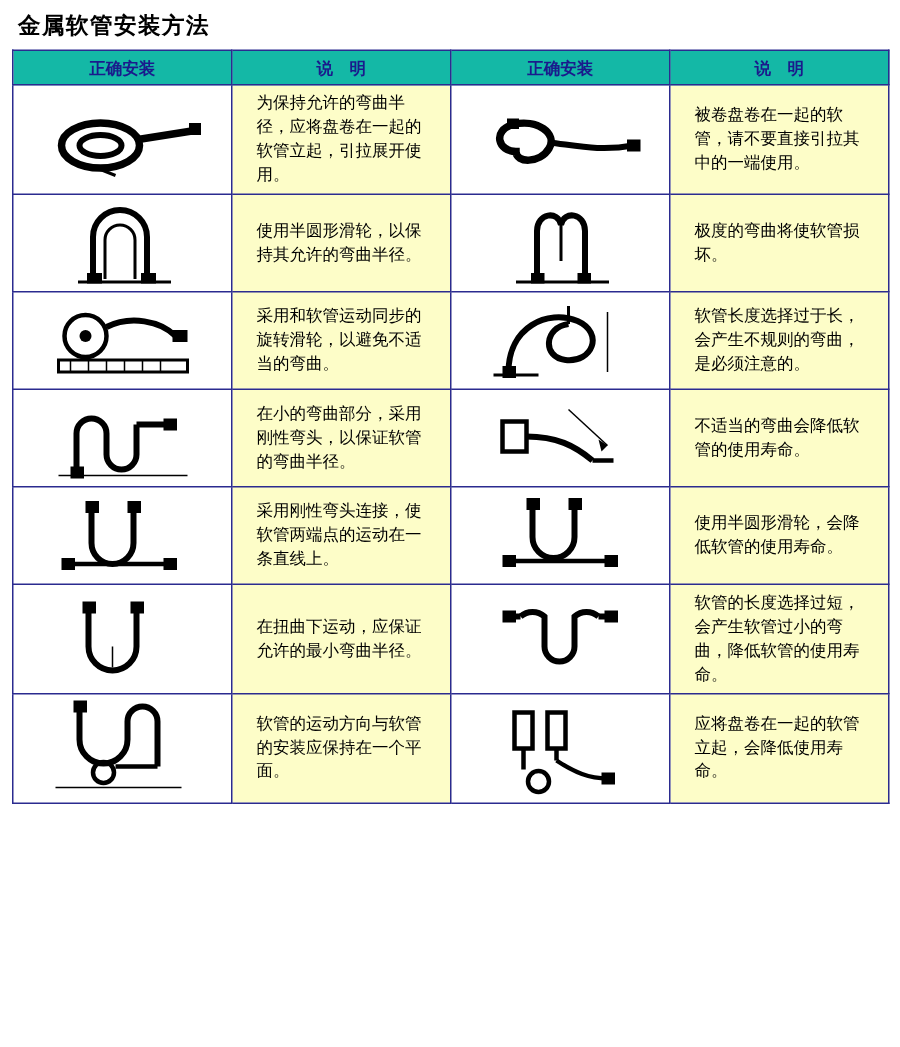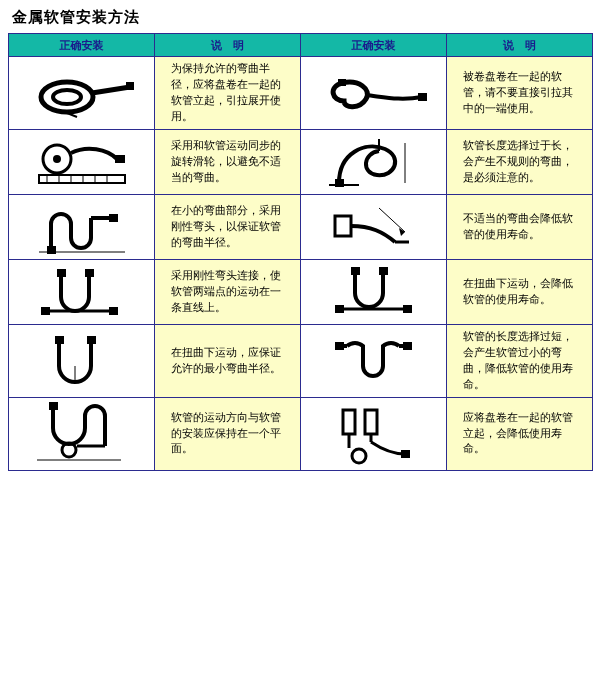--- a/index.html
+++ b/index.html
@@ -55,20 +55,42 @@
           <svg width="120" height="52" viewBox="0 0 120 52">
             <path d="M30 34 C18 34 14 20 28 16 C44 12 58 22 52 32 C46 42 30 42 30 34 Z" fill="none" stroke="#000" stroke-width="5"></path>
             <path d="M52 28 C70 30 86 34 108 30" stroke="#000" stroke-width="4" fill="none"></path>
             <rect x="104" y="26" width="9" height="8" fill="#000"></rect>
             <rect x="24" y="12" width="8" height="7" fill="#000"></rect>
           </svg>
         </td>
         <td class="txt">被卷盘卷在一起的软管，请不要直接引拉其中的一端使用。</td>
       </tr>
 
+      <tr class="row-h">
+        <td class="img">
+          <svg width="120" height="56" viewBox="0 0 120 56">
+            <path d="M40 52 L40 24 A18 18 0 0 1 76 24 L76 52" fill="none" stroke="#000" stroke-width="4"></path>
+            <path d="M48 52 L48 26 A10 10 0 0 1 68 26 L68 52" fill="none" stroke="#000" stroke-width="2"></path>
+            <rect x="36" y="48" width="10" height="7" fill="#000"></rect>
+            <rect x="72" y="48" width="10" height="7" fill="#000"></rect>
+            <line x1="30" y1="54" x2="92" y2="54" stroke="#000" stroke-width="2"></line>
+          </svg>
+        </td>
+        <td class="txt">使用半圆形滑轮，以保持其允许的弯曲半径。</td>
+        <td class="img">
+          <svg width="120" height="56" viewBox="0 0 120 56">
+            <path d="M44 52 L44 20 C44 8 58 6 60 16 C62 6 76 8 76 20 L76 52" fill="none" stroke="#000" stroke-width="4"></path>
+            <line x1="60" y1="16" x2="60" y2="40" stroke="#000" stroke-width="2"></line>
+            <rect x="40" y="48" width="9" height="7" fill="#000"></rect>
+            <rect x="71" y="48" width="9" height="7" fill="#000"></rect>
+            <line x1="30" y1="54" x2="92" y2="54" stroke="#000" stroke-width="2"></line>
+          </svg>
+        </td>
+        <td class="txt">极度的弯曲将使软管损坏。</td>
+      </tr>
 
       <tr class="row-h">
         <td class="img">
           <svg width="130" height="58" viewBox="0 0 130 58">
             <circle cx="40" cy="26" r="14" fill="none" stroke="#000" stroke-width="3"></circle>
             <circle cx="40" cy="26" r="4" fill="#000"></circle>
             <path d="M54 20 C70 12 90 16 100 26" fill="none" stroke="#000" stroke-width="4"></path>
             <rect x="22" y="42" width="86" height="8" fill="none" stroke="#000" stroke-width="2"></rect>
             <line x1="30" y1="42" x2="30" y2="50" stroke="#000" stroke-width="1"></line>
             <line x1="42" y1="42" x2="42" y2="50" stroke="#000" stroke-width="1"></line>
@@ -131,21 +153,21 @@
         <td class="img">
           <svg width="130" height="58" viewBox="0 0 130 58">
             <path d="M46 8 L46 30 A14 14 0 0 0 74 30 L74 8" fill="none" stroke="#000" stroke-width="4"></path>
             <line x1="28" y1="46" x2="98" y2="46" stroke="#000" stroke-width="3"></line>
             <rect x="42" y="4" width="9" height="8" fill="#000"></rect>
             <rect x="70" y="4" width="9" height="8" fill="#000"></rect>
             <rect x="26" y="42" width="9" height="8" fill="#000"></rect>
             <rect x="94" y="42" width="9" height="8" fill="#000"></rect>
           </svg>
         </td>
-        <td class="txt">在扭曲下运动，会降低软管的使用寿命。</td>
+        <td class="txt">使用半圆形滑轮，会降低软管的使用寿命。</td>
       </tr>
 
 
       <tr class="row-h">
         <td class="img">
           <svg width="130" height="58" viewBox="0 0 130 58">
             <path d="M42 10 L42 34 A16 16 0 0 0 74 34 L74 10" fill="none" stroke="#000" stroke-width="4"></path>
             <rect x="38" y="4" width="9" height="8" fill="#000"></rect>
             <rect x="70" y="4" width="9" height="8" fill="#000"></rect>
             <line x1="58" y1="34" x2="58" y2="48" stroke="#000" stroke-width="1"></line>

